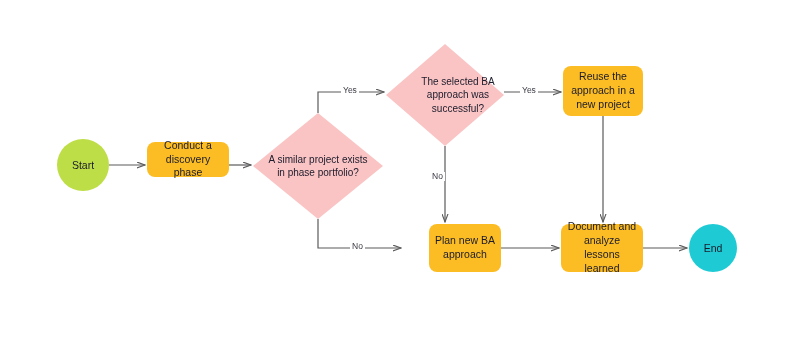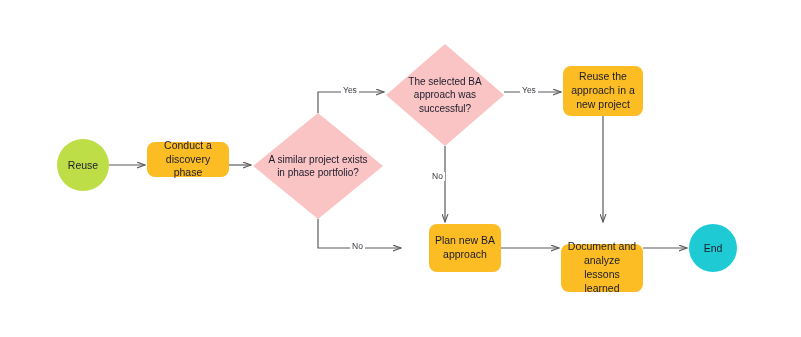--- a/index.html
+++ b/index.html
@@ -91,46 +91,46 @@
       <path d="M318,219 L318,248 L401,248" marker-end="url(#arrowhead)"></path>
       <path d="M504,92 L561,92" marker-end="url(#arrowhead)"></path>
       <path d="M445,146 L445,222" marker-end="url(#arrowhead)"></path>
       <path d="M603,116 L603,222" marker-end="url(#arrowhead)"></path>
       <path d="M485,248 L559,248" marker-end="url(#arrowhead)"></path>
       <path d="M643,248 L687,248" marker-end="url(#arrowhead)"></path>
     </g>
   </svg>
 
   <div class="node node-terminator" style="left:57px; top:139px; width:52px; height:52px; background:#bede47;">
-    <span>Reuse</span>
+    <span>Start</span>
   </div>
 
   <div class="node node-process" style="left:147px; top:142px; width:82px; height:35px; background:#fbbc24;">
     <span>Conduct a discovery phase</span>
   </div>
 
   <div class="node node-decision" style="left:253px; top:113px; width:130px; height:106px;">
     <div class="diamond-shape" style="background:#fac4c4;"></div>
     <span class="diamond-label">A similar project exists in phase portfolio?</span>
   </div>
 
-  <div class="node node-decision" style="left:386px; top:44px; width:118px; height:102px;">
+  <div class="node node-decision" style="left:386px; top:44px; width:118px; height:102px;justify-content:flex-end;">
     <div class="diamond-shape" style="background:#fac4c4;"></div>
     <span class="diamond-label">The selected BA approach was successful?</span>
   </div>
 
   <div class="node node-process" style="left:563px; top:66px; width:80px; height:50px; background:#fbbc24;">
     <span>Reuse the approach in a new project</span>
   </div>
 
   <div class="node node-process" style="left:403px; top:224px; width:72px; height:48px; background:#fbbc24;margin-left:26px;">
     <span>Plan new BA approach</span>
   </div>
 
-  <div class="node node-process" style="left:561px; top:224px; width:82px; height:48px; background:#fbbc24;margin-top:20px;">
+  <div class="node node-process" style="left:561px; top:224px; width:82px; height:48px; background:#fbbc24;">
     <span>Document and analyze lessons learned</span>
   </div>
 
   <div class="node node-terminator" style="left:689px; top:224px; width:48px; height:48px; background:#1ecbd4;align-items:center;">
     <span>End</span>
   </div>
 
   <div class="edge-label" style="left:341px; top:86px;">Yes</div>
   <div class="edge-label" style="left:350px; top:242px;">No</div>
   <div class="edge-label" style="left:520px; top:86px;">Yes</div>

